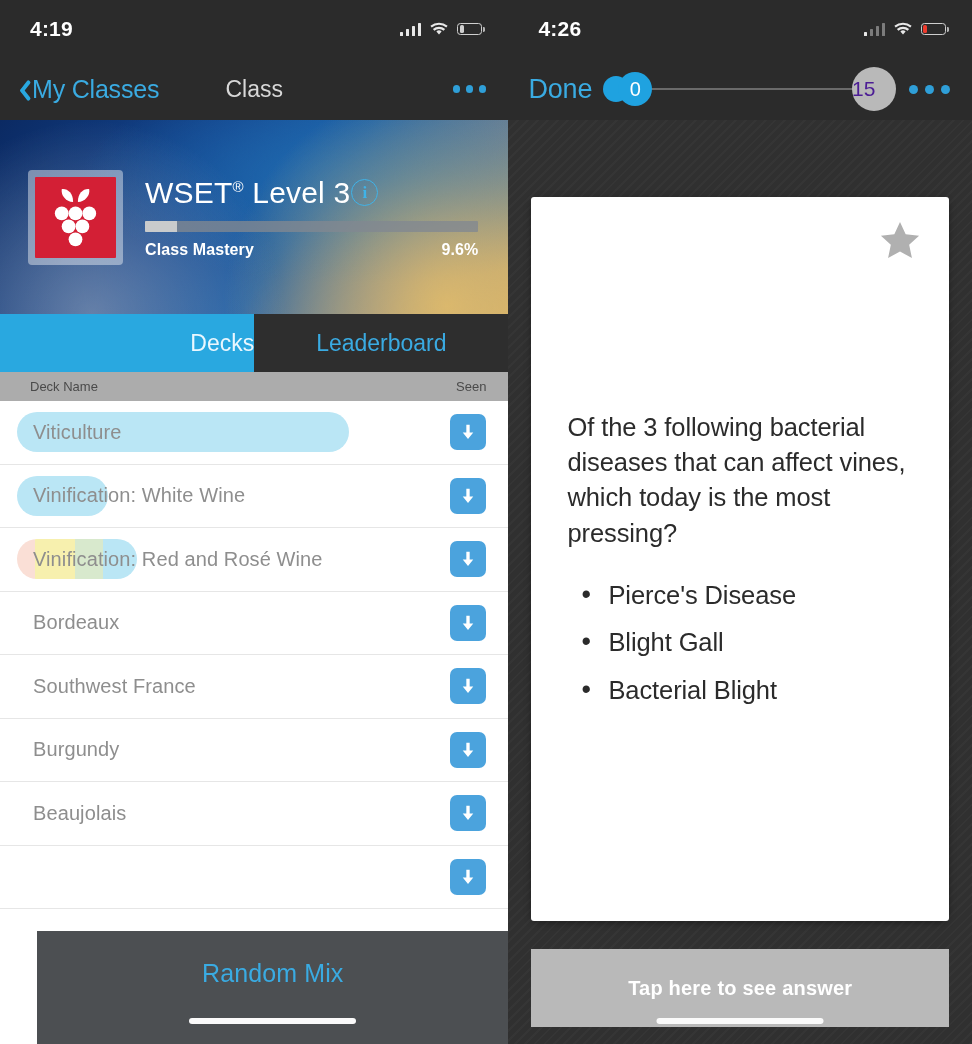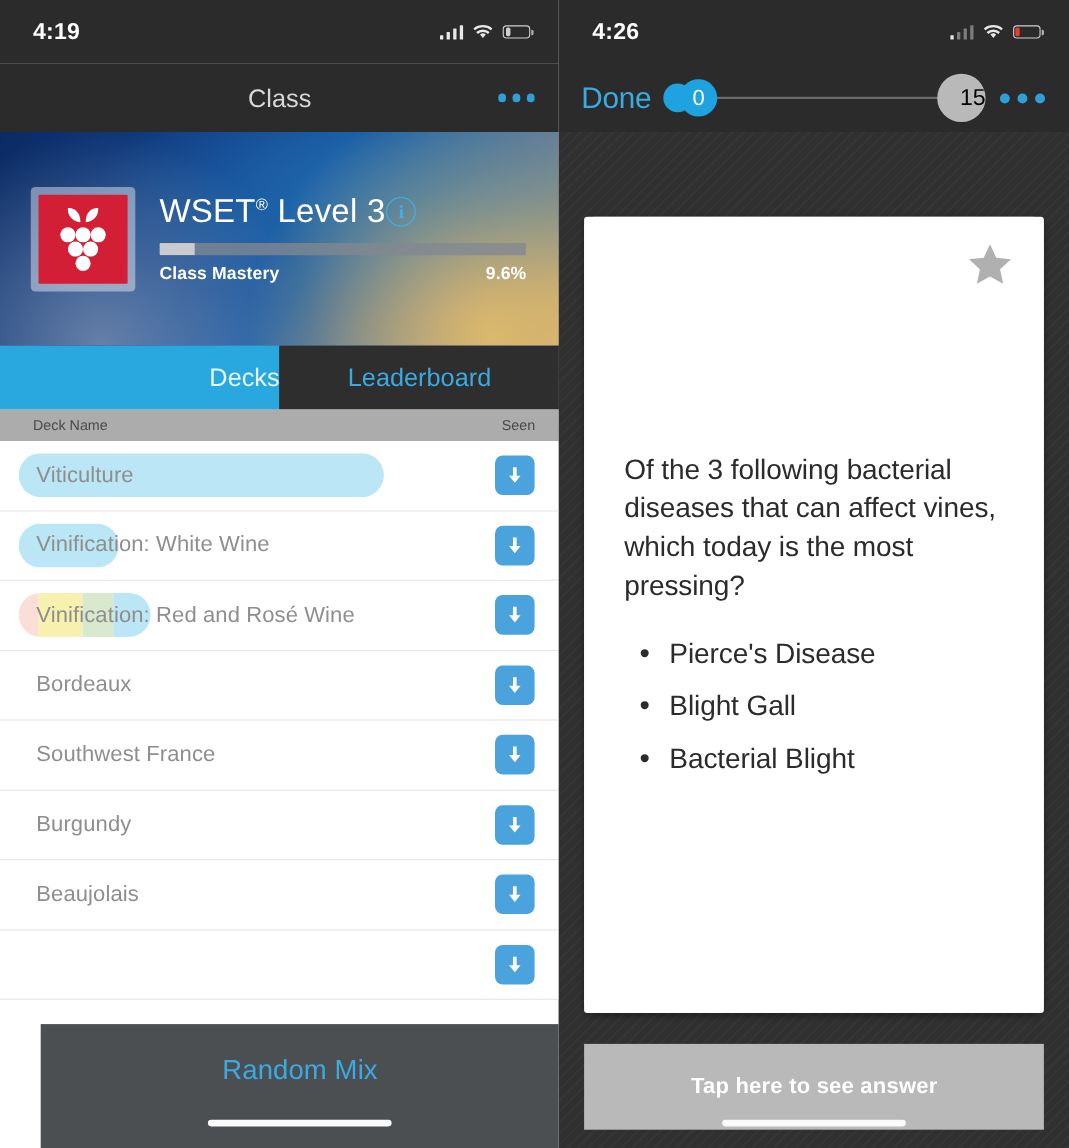--- a/index.html
+++ b/index.html
@@ -186,22 +186,22 @@
     position:absolute; left:0; width:26px; height:26px; border-radius:50%;
     background:#1fa2e0;
   }
   .knob-left {
     position:absolute; left:15px; width:34px; height:34px; border-radius:50%;
     background:#1fa2e0; display:flex; align-items:center; justify-content:center;
     color:#fff; font-size:20px; cursor:pointer;
   }
   .knob-right {
     position:absolute; right:0; width:44px; height:44px; border-radius:50%;
-    background:#b9b9b9; display:flex; align-items:center; justify-content:flex-end;
-    color:#000000; font-size:21px; font-weight:500; cursor:pointer;
+    background:#b9b9b9; display:flex; align-items:center; justify-content:flex-start;
+    color:#4c1d95; font-size:21px; font-weight:500; cursor:pointer;
   }
   .study-more { display:flex; gap:7px; flex:none; cursor:pointer; }
   .study-more span { width:9px; height:9px; border-radius:50%; background:#2f9fd8; }
 
   
   .card-area { position:relative; z-index:5; padding:77px 23px 0 23px; }
   .card {
     height:724px; background:#b9b9b9; border-radius:9px; padding:0;
     box-shadow:0 2px 7px rgba(0,0,0,.35);
   }
@@ -256,20 +256,24 @@
             <path d="M9 2.8 A11.6 11.6 0 0 1 16.3 5.4 L17.6 3.8 A13.8 13.8 0 0 0 0.4 3.8 L1.7 5.4 A11.6 11.6 0 0 1 9 2.8 Z" fill="#e8e8e8"></path>
           </svg>
         </div>
         <div class="batt">
           <div class="batt-fill" id="lbatt" style="width:22%;background:#cfcfcf;"></div>
         </div>
       </div>
     </div>
 
     <div class="navbar">
+      <div class="nav-back">
+        <span class="chev"></span>
+        <span class="nav-back-label">My Classes</span>
+      </div>
       <div class="nav-title">Class</div>
       <div class="nav-more">
         <span></span>
         <span></span>
         <span></span>
       </div>
     </div>
 
     <div class="class-banner">
       <div class="class-logo">

